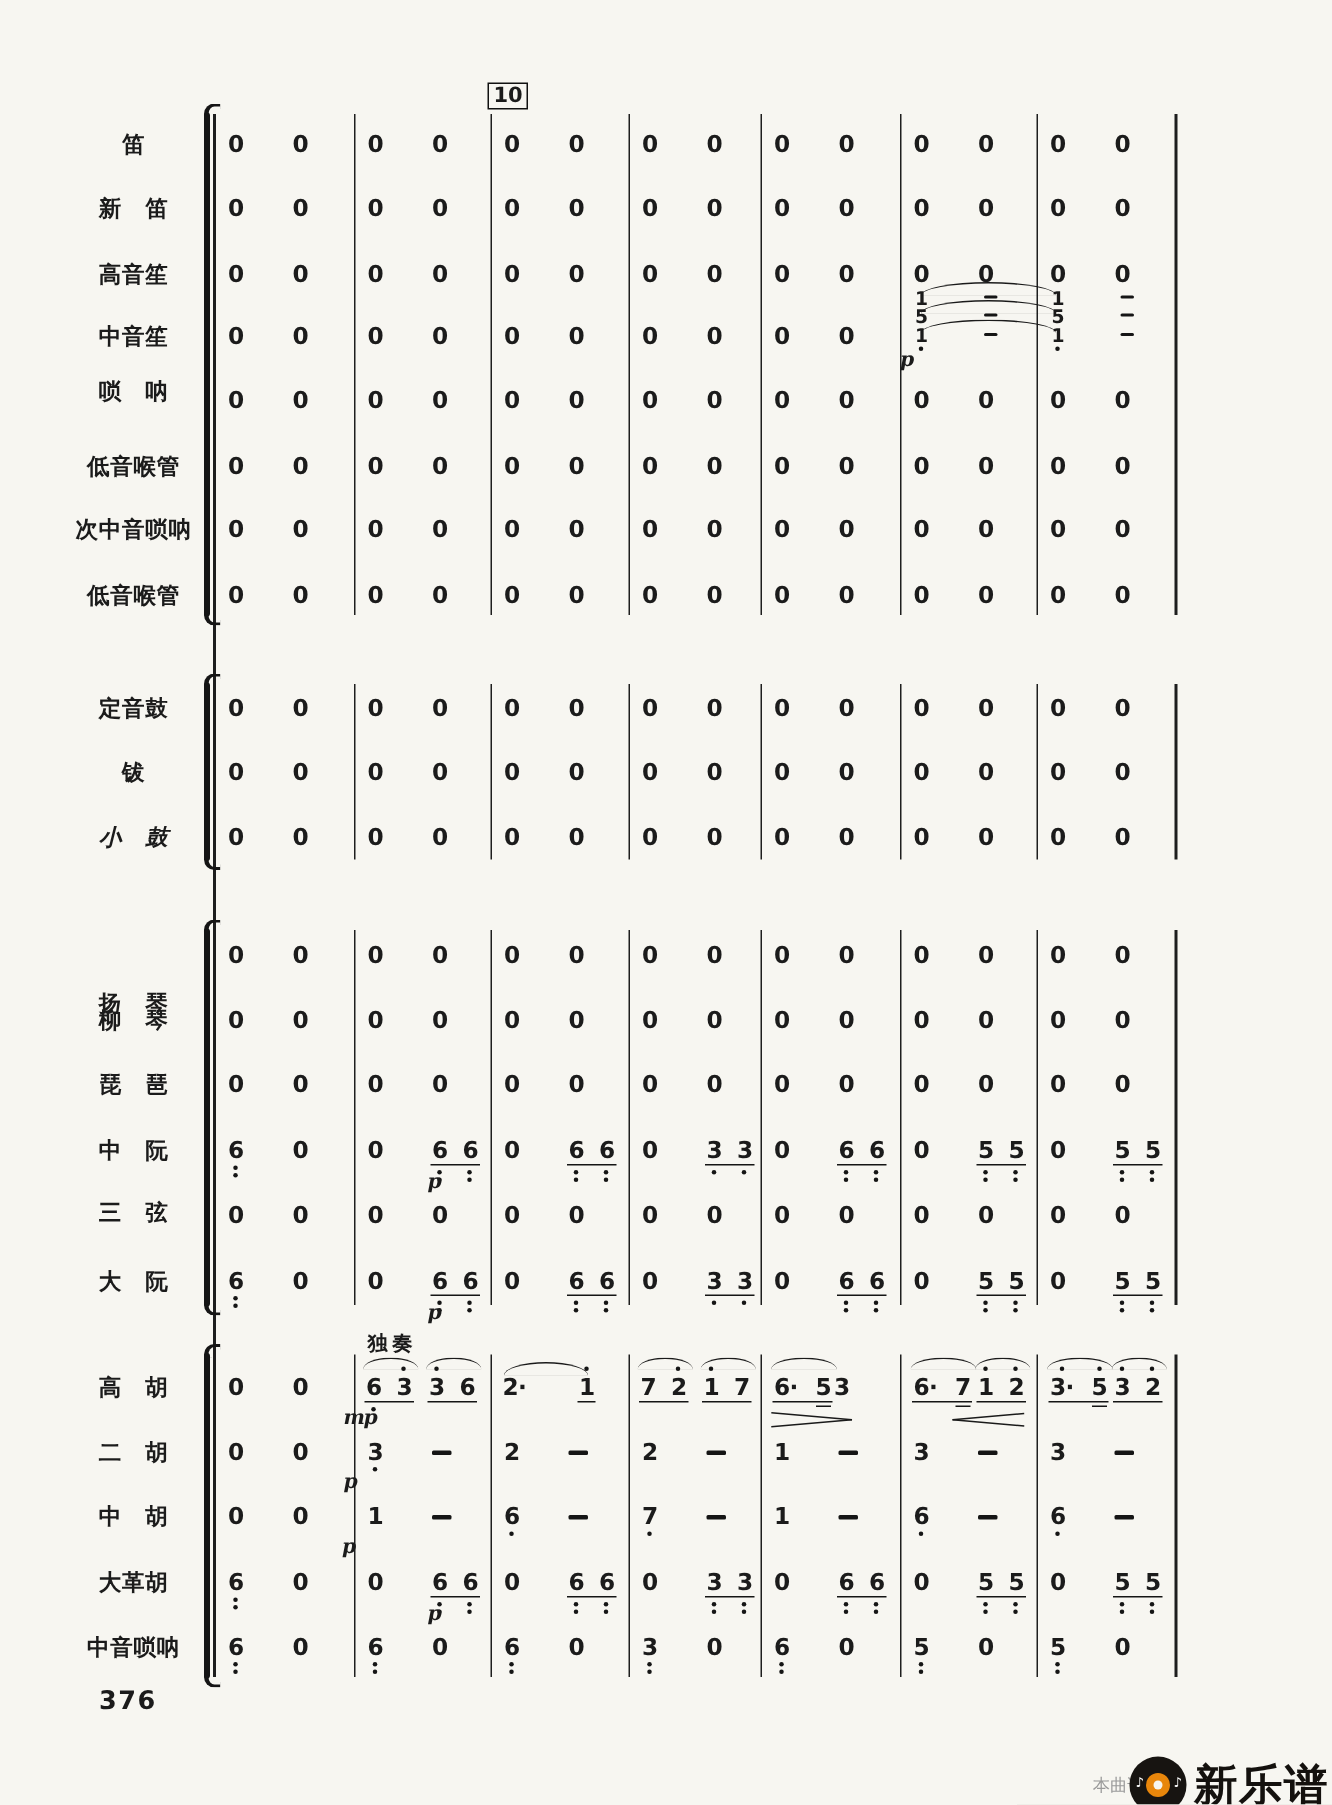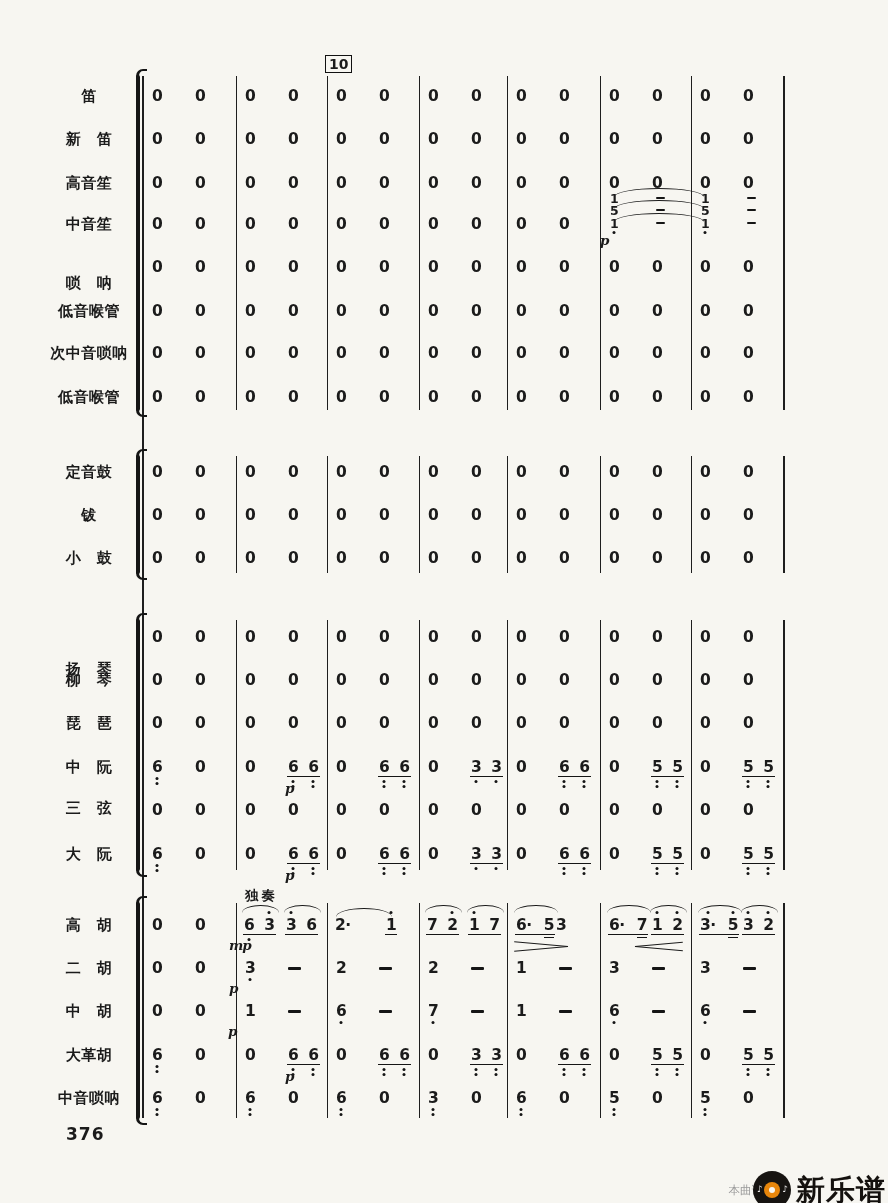--- a/index.html
+++ b/index.html
@@ -414,21 +414,21 @@
       <div class="unit" style="left: 516px; top: 216px;">
         <div class="note">
           <span class="dg">0</span>
         </div>
       </div>
       <div class="unit" style="left: 559px; top: 216px;">
         <div class="note">
           <span class="dg">0</span>
         </div>
       </div>
-      <div class="ilabel" style="top: 273px;">唢　呐</div>
+      <div class="ilabel" style="top: 253px; font-family: Liberation Mono, monospace;">唢　呐</div>
       <div class="unit" style="left: 152px; top: 259px;">
         <div class="note">
           <span class="dg">0</span>
         </div>
       </div>
       <div class="unit" style="left: 195px; top: 259px;">
         <div class="note">
           <span class="dg">0</span>
         </div>
       </div>
@@ -840,21 +840,21 @@
       <div class="unit" style="left: 700px; top: 507px;">
         <div class="note">
           <span class="dg">0</span>
         </div>
       </div>
       <div class="unit" style="left: 743px; top: 507px;">
         <div class="note">
           <span class="dg">0</span>
         </div>
       </div>
-      <div class="ilabel" style="top: 548px;">小　鼓</div>
+      <div class="ilabel" style="top: 548px; font-style: italic;">小　鼓</div>
       <div class="unit" style="left: 152px; top: 550px;">
         <div class="note">
           <span class="dg">0</span>
         </div>
       </div>
       <div class="unit" style="left: 195px; top: 550px;">
         <div class="note">
           <span class="dg">0</span>
         </div>
       </div>

